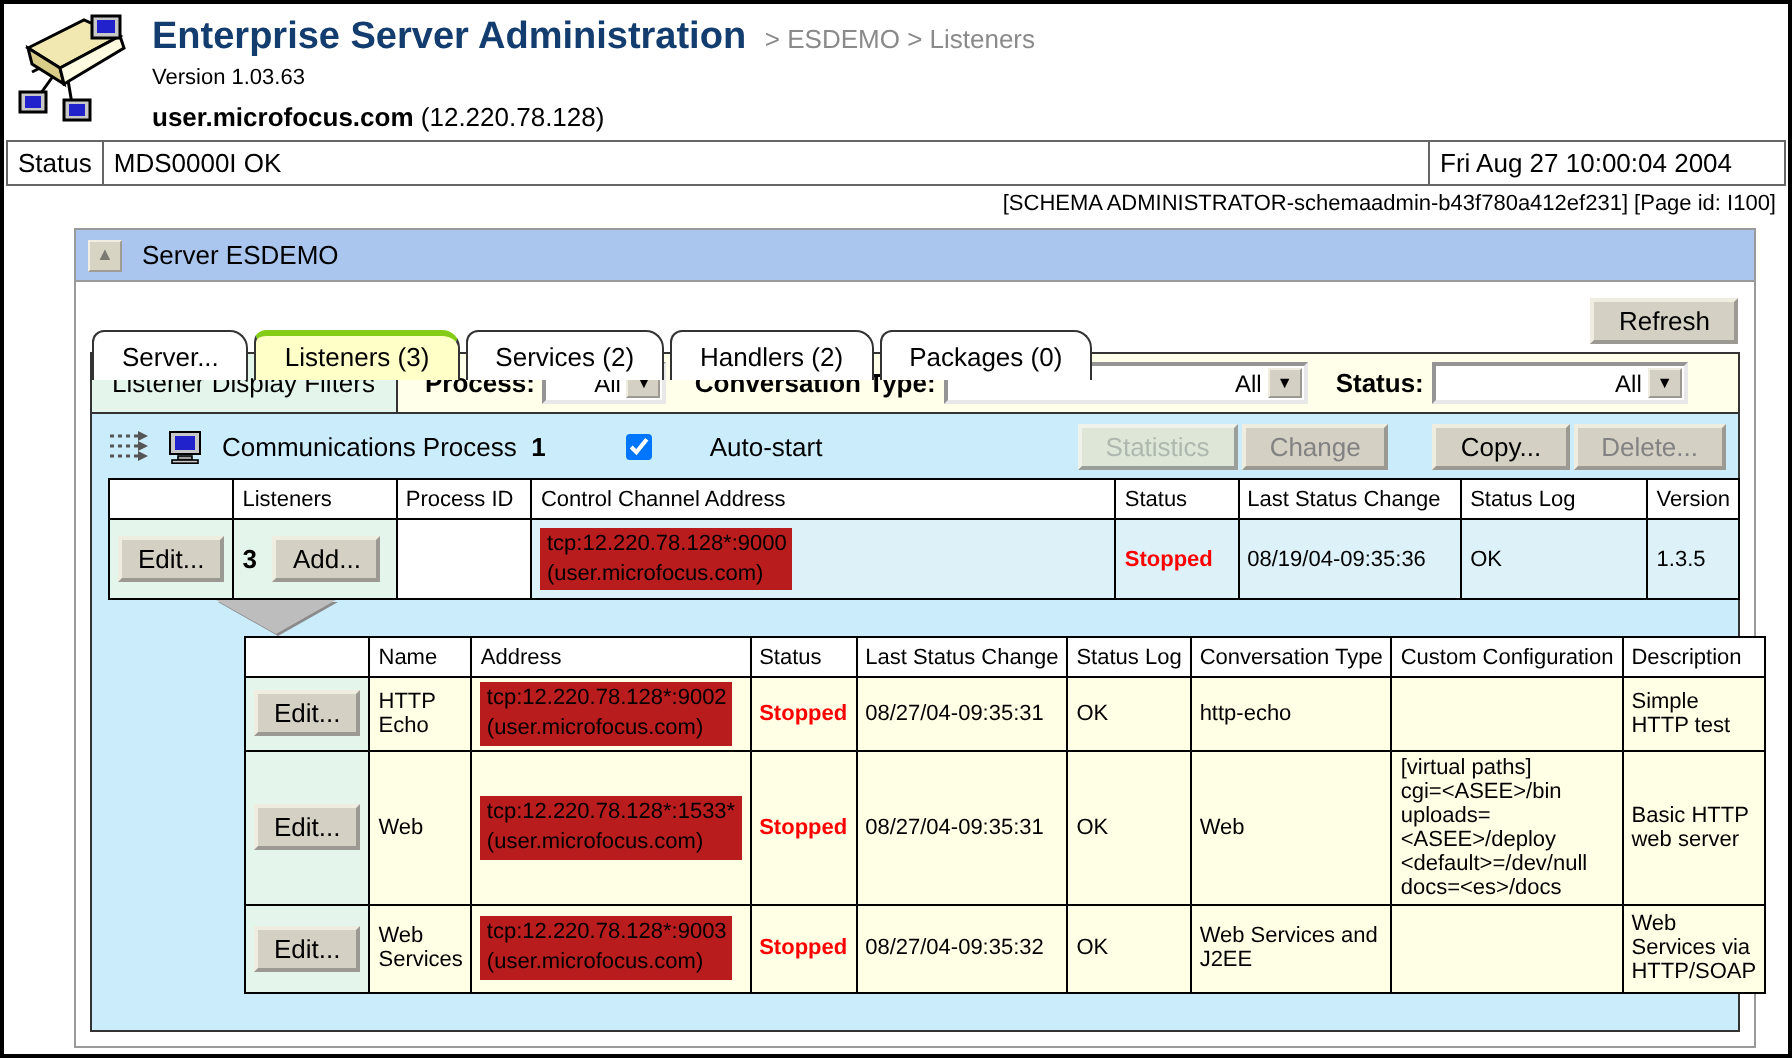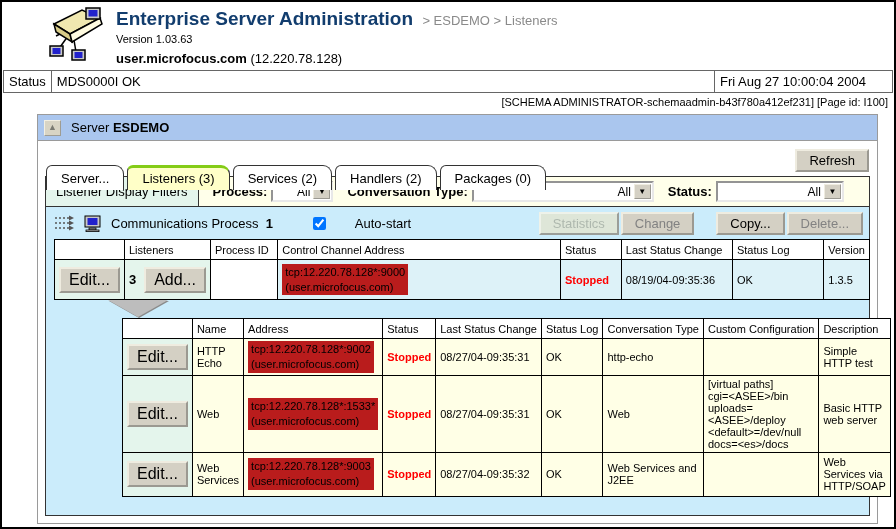--- a/index.html
+++ b/index.html
@@ -6,51 +6,51 @@
   html,body { width: 896px; height: 529px; }
   body {
     font-family: "Liberation Sans", sans-serif;
     background: #fff;
     border: 2px solid #000;
     overflow: hidden;
     font-size: 12px;
     color: #000;
   }
   
-  .hdr { display: flex; padding: 4px 6px 2px 6px; margin-left: 40px; }
+  .hdr { display: flex; padding: 4px 6px 2px 6px; }
   .logo { width: 60px; height: 58px; flex: 0 0 60px; }
   .hdr-text { padding-left: 8px; padding-top: 2px; }
   .title-line { white-space: nowrap; }
   .app-title { font-size: 19px; font-weight: bold; color: #123d6e; letter-spacing: 0; }
   .crumb { font-size: 13px; color: #8a8a8a; margin-left: 6px; }
   .ver { font-size: 11px; margin-top: 3px; }
   .hostline { font-size: 13px; margin-top: 6px; }
   .hostline b { font-weight: bold; }
   
   .statusbar { width: 890px; margin: 2px auto 0 auto; border-collapse: collapse; }
   .statusbar td { border: 1px solid #666; height: 22px; padding: 2px 5px; font-size: 13px; background: #fff; }
   .statusbar .lbl { width: 42px; }
   .statusbar .msg { }
   .statusbar .time { width: 178px; white-space: nowrap; }
   .schema { text-align: right; font-size: 11px; padding: 3px 6px 0 0; }
   
   .panel { width: 841px; margin: 6px auto 0 35px; border: 1px solid #9a9a9a; background: #fff; }
   .server-bar { background: #aac6ee; height: 26px; display: flex; align-items: center; padding-left: 6px; border-bottom: 1px solid #9a9a9a; }
   .collapse-btn { width: 17px; height: 16px; background: #d8d4c4; border: 1px outset #f2efe2; font-size: 9px; color: #7a7a72; line-height: 13px; text-align: center; cursor: default; }
   .server-bar .txt { margin-left: 10px; font-size: 13px; }
-  .server-bar b { font-weight: bold; text-align: center; }
+  .server-bar b { font-weight: normal; text-align: center; }
   
   .tabs-row { display: flex; align-items: flex-end; padding: 8px 8px 0 8px; position: relative; }
   .tab { border: 1px solid #333; border-bottom: none; border-radius: 6px 9px 0 0; background: #fff; padding: 5px 14px 4px 14px; margin-right: 3px; font-size: 13px; position: relative; top: 14px; cursor: pointer; }
   .tab.active { background: #ffffc8; border-top: 3px solid #84cc16; padding-top: 3px; }
   .tabs-spacer { flex: 1; }
   .refresh-wrap { padding-bottom: 4px; }
   
   .btn { font-family: "Liberation Sans", sans-serif; background: #d4d0c4; border: 2px outset #efece0; font-size: 13px; padding: 2px 12px; color: #000; cursor: pointer; }
-  .btn.sm { font-size: 16px; padding: 2px 8px; }
+  .btn.sm { font-size: 13px; padding: 2px 8px; }
   .btn.dis { color: #828282; }
   .btn.dis-light { background: #dee6d8; border: 2px outset #eef2ea; color: #aeb8ae; }
   
   .content-box { border: 1px solid #333; margin: 0 7px 7px 7px; }
   .filter-bar { display: flex; align-items: center; background: #ffffea; border-bottom: 1px solid #333; height: 30px; }
   .filter-title { background: #e4f5ec; border-right: 1px solid #333; height: 100%; display: flex; align-items: center; padding: 0 10px; font-size: 13px; }
   .filter-group { display: flex; align-items: center; margin-left: 14px; }
   .filter-group .flabel { font-weight: bold; font-size: 13px; margin-right: 4px; }
   .dd { display: inline-flex; align-items: center; background: #fff; border: 2px inset #e8e8e8; height: 21px; }
   .dd .dtxt { font-size: 12px; padding: 0 3px; flex: 1; text-align: right; }

